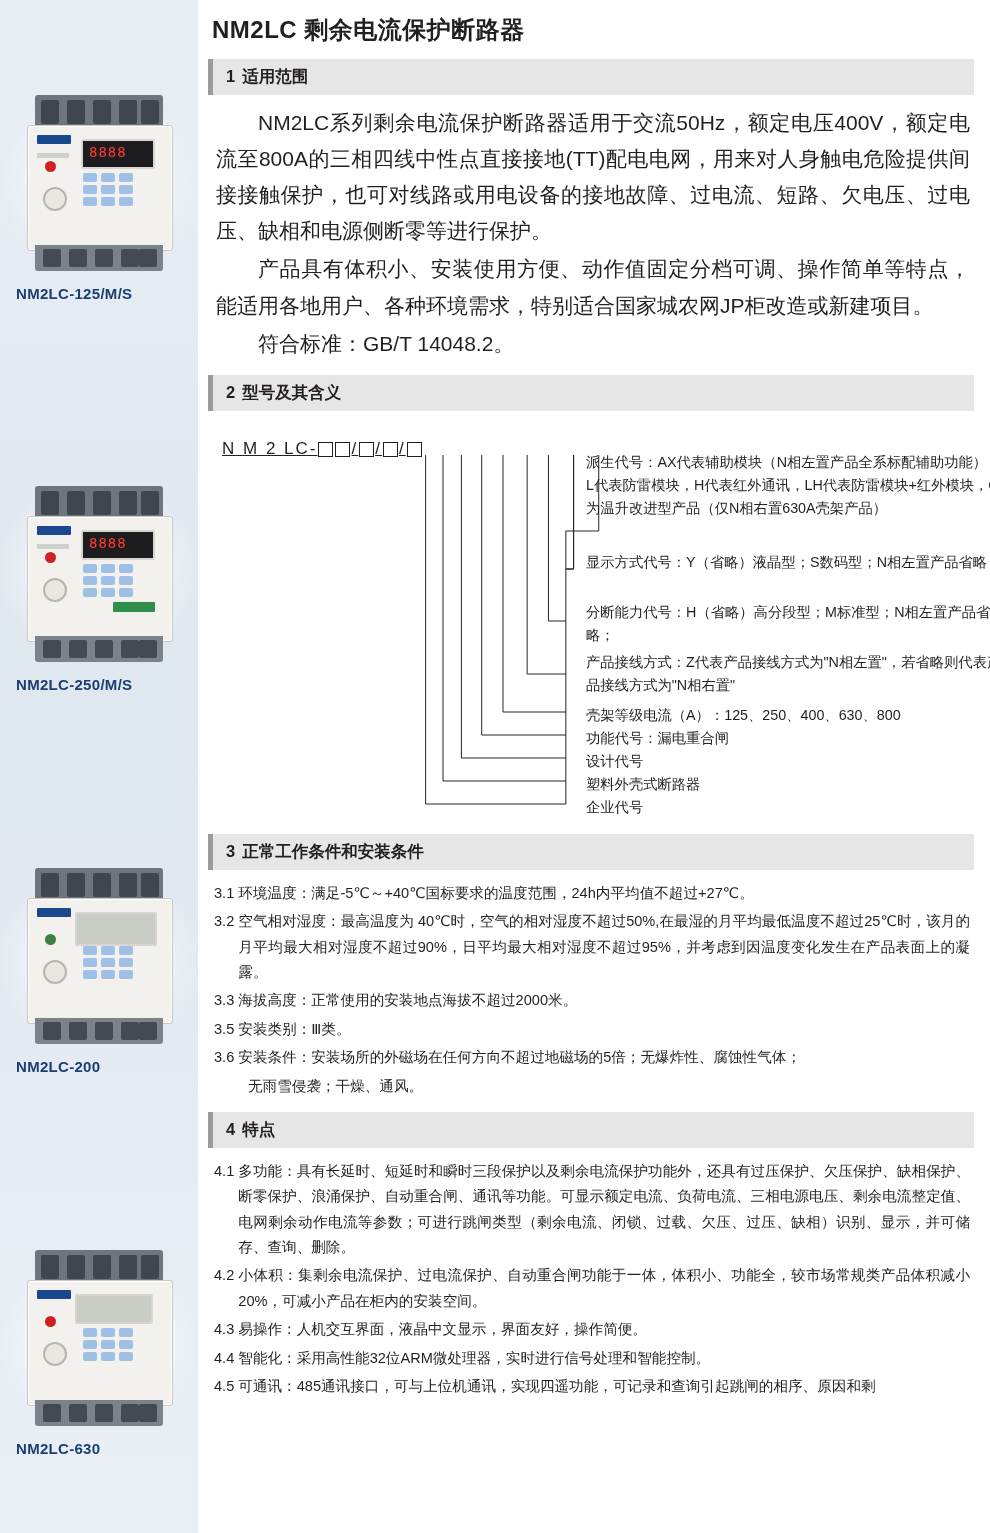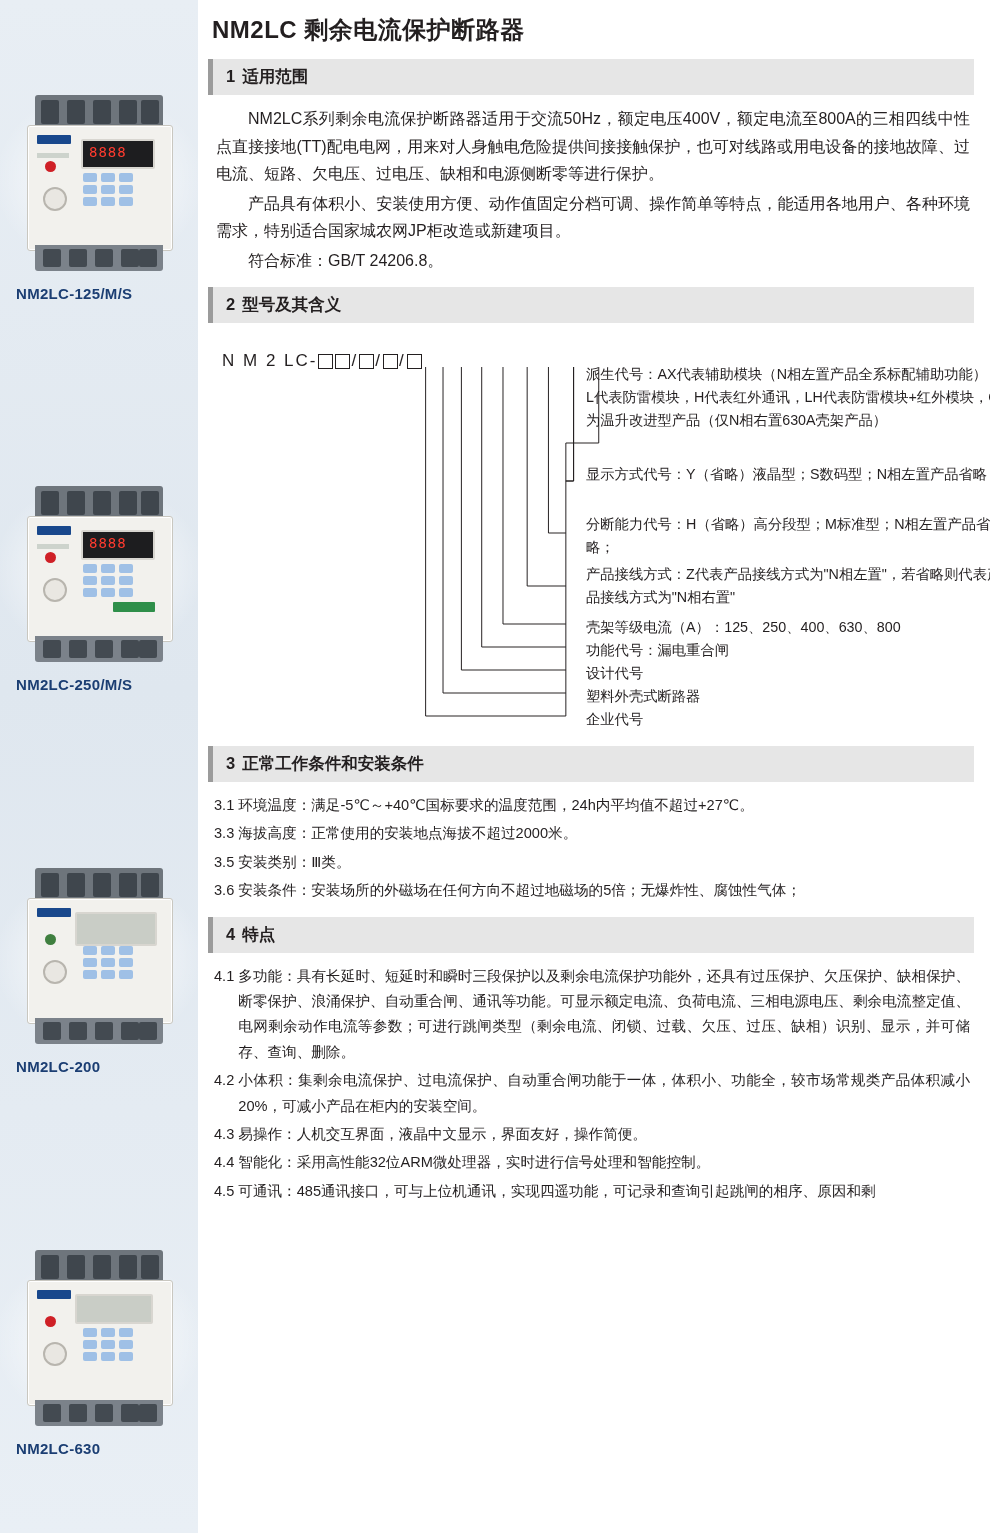--- a/index.html
+++ b/index.html
@@ -55,33 +55,33 @@
   
   .content{position:absolute;left:198px;top:0;width:792px;padding:0 16px 0 10px;box-sizing:border-box;}
   h1.title{
     font-size:24px;font-weight:bold;margin:14px 0 12px 4px;color:#231f20;letter-spacing:.5px;
   }
   .sec-head{
     background:#e6e6e6;border-left:5px solid #9b9b9b;
     font-size:16.5px;font-weight:bold;padding:7px 0 7px 13px;margin:13px 0 10px 0;
   }
   .sec-head .num{margin-right:7px;}
-  p.body{font-size:16px;line-height:1.72;margin:0 0 2px 0;text-align:justify;}
+  p.body{font-size:21px;line-height:1.72;margin:0 0 2px 0;text-align:justify;}
   p.indent{text-indent:2em;}
   .pad{padding:0 4px 0 8px;}
 
   
   .nlist{padding:0 4px 0 6px;margin-top:11px;}
   .nrow{display:flex;font-size:14.6px;line-height:1.74;margin-bottom:3px;}
   .nrow .k{flex:0 0 auto;padding-right:4px;white-space:nowrap;}
   .nrow .v{flex:1 1 auto;text-align:justify;}
 
   
   .diagram{position:relative;height:400px;font-size:14.3px;}
-  .code{position:absolute;left:14px;top:18px;font-size:17px;letter-spacing:2px;font-family:"Liberation Sans",sans-serif;}
+  .code{position:absolute;left:14px;top:18px;font-size:17px;letter-spacing:2px;font-family:"Liberation Sans",sans-serif;text-decoration:underline;}
   .code span.box{display:inline-block;width:13px;height:13px;border:1.4px solid #231f20;vertical-align:middle;margin:0 1px;}
   .leaders{position:absolute;left:0;top:0;width:100%;height:100%;}
   .dtext{position:absolute;font-size:14.3px;line-height:1.62;}
   .dtext.w{width:420px;}
 </style>
 </head>
 <body>
 
 <div class="page">
 
@@ -250,21 +250,21 @@
   <div class="content">
 
     <h1 class="title">NM2LC 剩余电流保护断路器</h1>
 
     <div class="sec-head">
       <span class="num">1</span><span>适用范围</span>
     </div>
     <div class="pad">
       <p class="body indent">NM2LC系列剩余电流保护断路器适用于交流50Hz，额定电压400V，额定电流至800A的三相四线中性点直接接地(TT)配电电网，用来对人身触电危险提供间接接触保护，也可对线路或用电设备的接地故障、过电流、短路、欠电压、过电压、缺相和电源侧断零等进行保护。</p>
       <p class="body indent">产品具有体积小、安装使用方便、动作值固定分档可调、操作简单等特点，能适用各地用户、各种环境需求，特别适合国家城农网JP柜改造或新建项目。</p>
-      <p class="body indent">符合标准：GB/T 24206.8。</p>
+      <p class="body indent">符合标准：GB/T 14048.2。</p>
     </div>
 
     <div class="sec-head">
       <span class="num">2</span><span>型号及其含义</span>
     </div>
 
     <div class="diagram">
       <div class="code">
         <span>N M 2 LC-</span><span class="box"></span><span class="box"></span>/<span class="box"></span>/<span class="box"></span>/<span class="box"></span>
       </div>
@@ -304,31 +304,39 @@
 
     <div class="sec-head">
       <span class="num">3</span><span>正常工作条件和安装条件</span>
     </div>
     <div class="nlist">
       <div class="nrow">
           <div class="k">3.1</div>
           <div class="v">环境温度：满足-5℃～+40℃国标要求的温度范围，24h内平均值不超过+27℃。</div>
         </div>
       <div class="nrow">
+          <div class="k">3.2</div>
+          <div class="v">空气相对湿度：最高温度为 40℃时，空气的相对湿度不超过50%,在最湿的月平均最低温度不超过25℃时，该月的月平均最大相对湿度不超过90%，日平均最大相对湿度不超过95%，并考虑到因温度变化发生在产品表面上的凝露。</div>
+        </div>
+      <div class="nrow">
           <div class="k">3.3</div>
           <div class="v">海拔高度：正常使用的安装地点海拔不超过2000米。</div>
         </div>
       <div class="nrow">
           <div class="k">3.5</div>
           <div class="v">安装类别：Ⅲ类。</div>
         </div>
       <div class="nrow">
           <div class="k">3.6</div>
           <div class="v">安装条件：安装场所的外磁场在任何方向不超过地磁场的5倍；无爆炸性、腐蚀性气体；</div>
         </div>
+      <div class="nrow">
+          <div class="k" style="min-width:30px"></div>
+          <div class="v">无雨雪侵袭；干燥、通风。</div>
+        </div>
     </div>
 
     <div class="sec-head">
       <span class="num">4</span><span>特点</span>
     </div>
     <div class="nlist">
       <div class="nrow">
           <div class="k">4.1</div>
           <div class="v">多功能：具有长延时、短延时和瞬时三段保护以及剩余电流保护功能外，还具有过压保护、欠压保护、缺相保护、断零保护、浪涌保护、自动重合闸、通讯等功能。可显示额定电流、负荷电流、三相电源电压、剩余电流整定值、电网剩余动作电流等参数；可进行跳闸类型（剩余电流、闭锁、过载、欠压、过压、缺相）识别、显示，并可储存、查询、删除。</div>
         </div>

